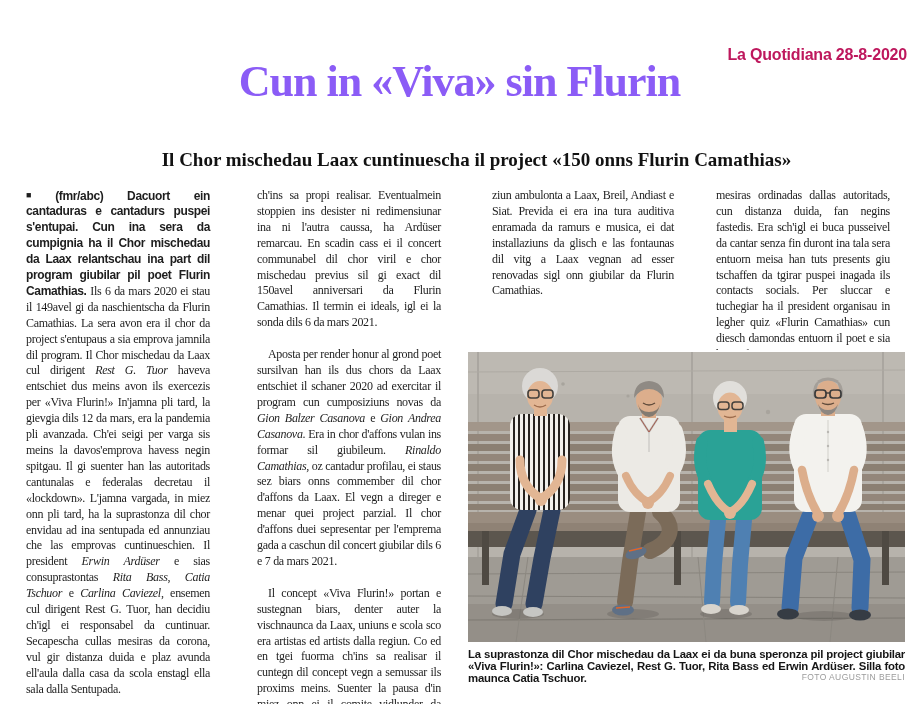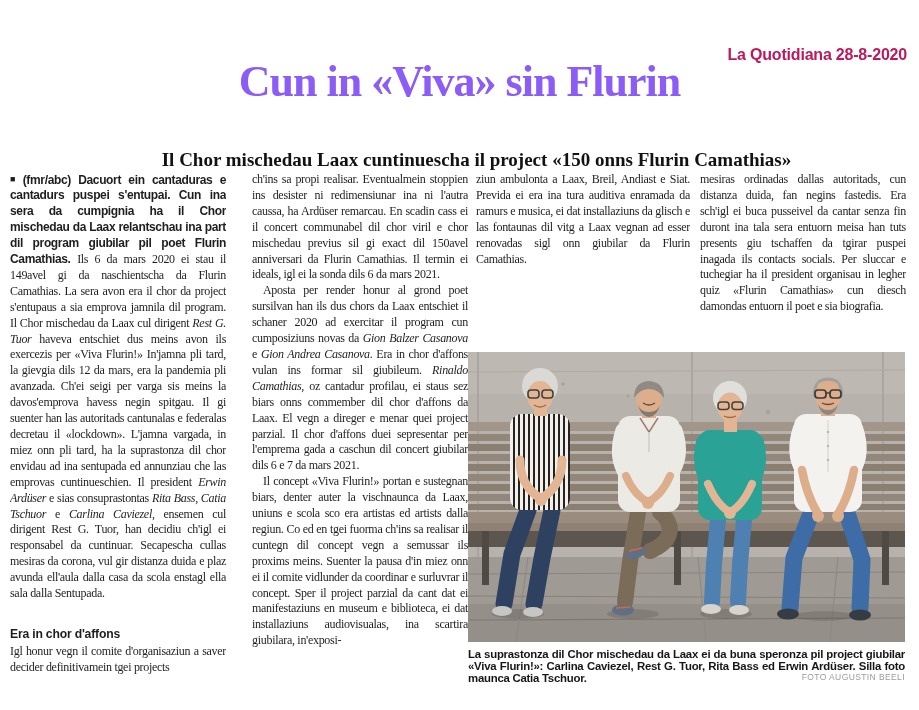--- a/index.html
+++ b/index.html
@@ -16,24 +16,24 @@
     position:absolute;top:56px;left:0;width:100%;margin:0;text-align:center;
     font-family:"Liberation Serif",serif;font-weight:bold;font-size:44px;
     letter-spacing:-1px;color:#8b5cf6;
   }
   .subheadline{
     position:absolute;top:132px;left:0;width:100%;margin:17px;text-align:center;
     font-family:"Liberation Serif",serif;font-weight:bold;font-size:19px;color:#121212;
   }
   .col{position:absolute;top:172px;overflow:hidden;text-align:justify;}
   .col1{left:10px;width:216px;height:532px;}
-  .col2{left:252px;width:216px;height:532px;}
+  .col2{left:241px;width:216px;height:532px;}
   .col3{left:476px;width:214px;height:178px;}
   .col4{left:700px;width:206px;height:178px;}
-  .body{font-size:12px;line-height:15.9px;margin:0;letter-spacing:-0.3px;}
+  .body{font-size:12px;line-height:15.9px;margin:16px;letter-spacing:-0.3px;}
   .body.ind{text-indent:11px;}
   .marker{
     font-family:"Liberation Sans",sans-serif;font-size:9px;vertical-align:1.5px;
     padding-right:3px;letter-spacing:0;
   }
   .lead{font-family:"Liberation Sans",sans-serif;font-weight:bold;letter-spacing:-0.35px;}
   .subhead{
     font-family:"Liberation Sans",sans-serif;font-weight:bold;font-size:12.2px;
     text-align:left;margin:25px 0 3px 0;letter-spacing:-0.2px;
   }

